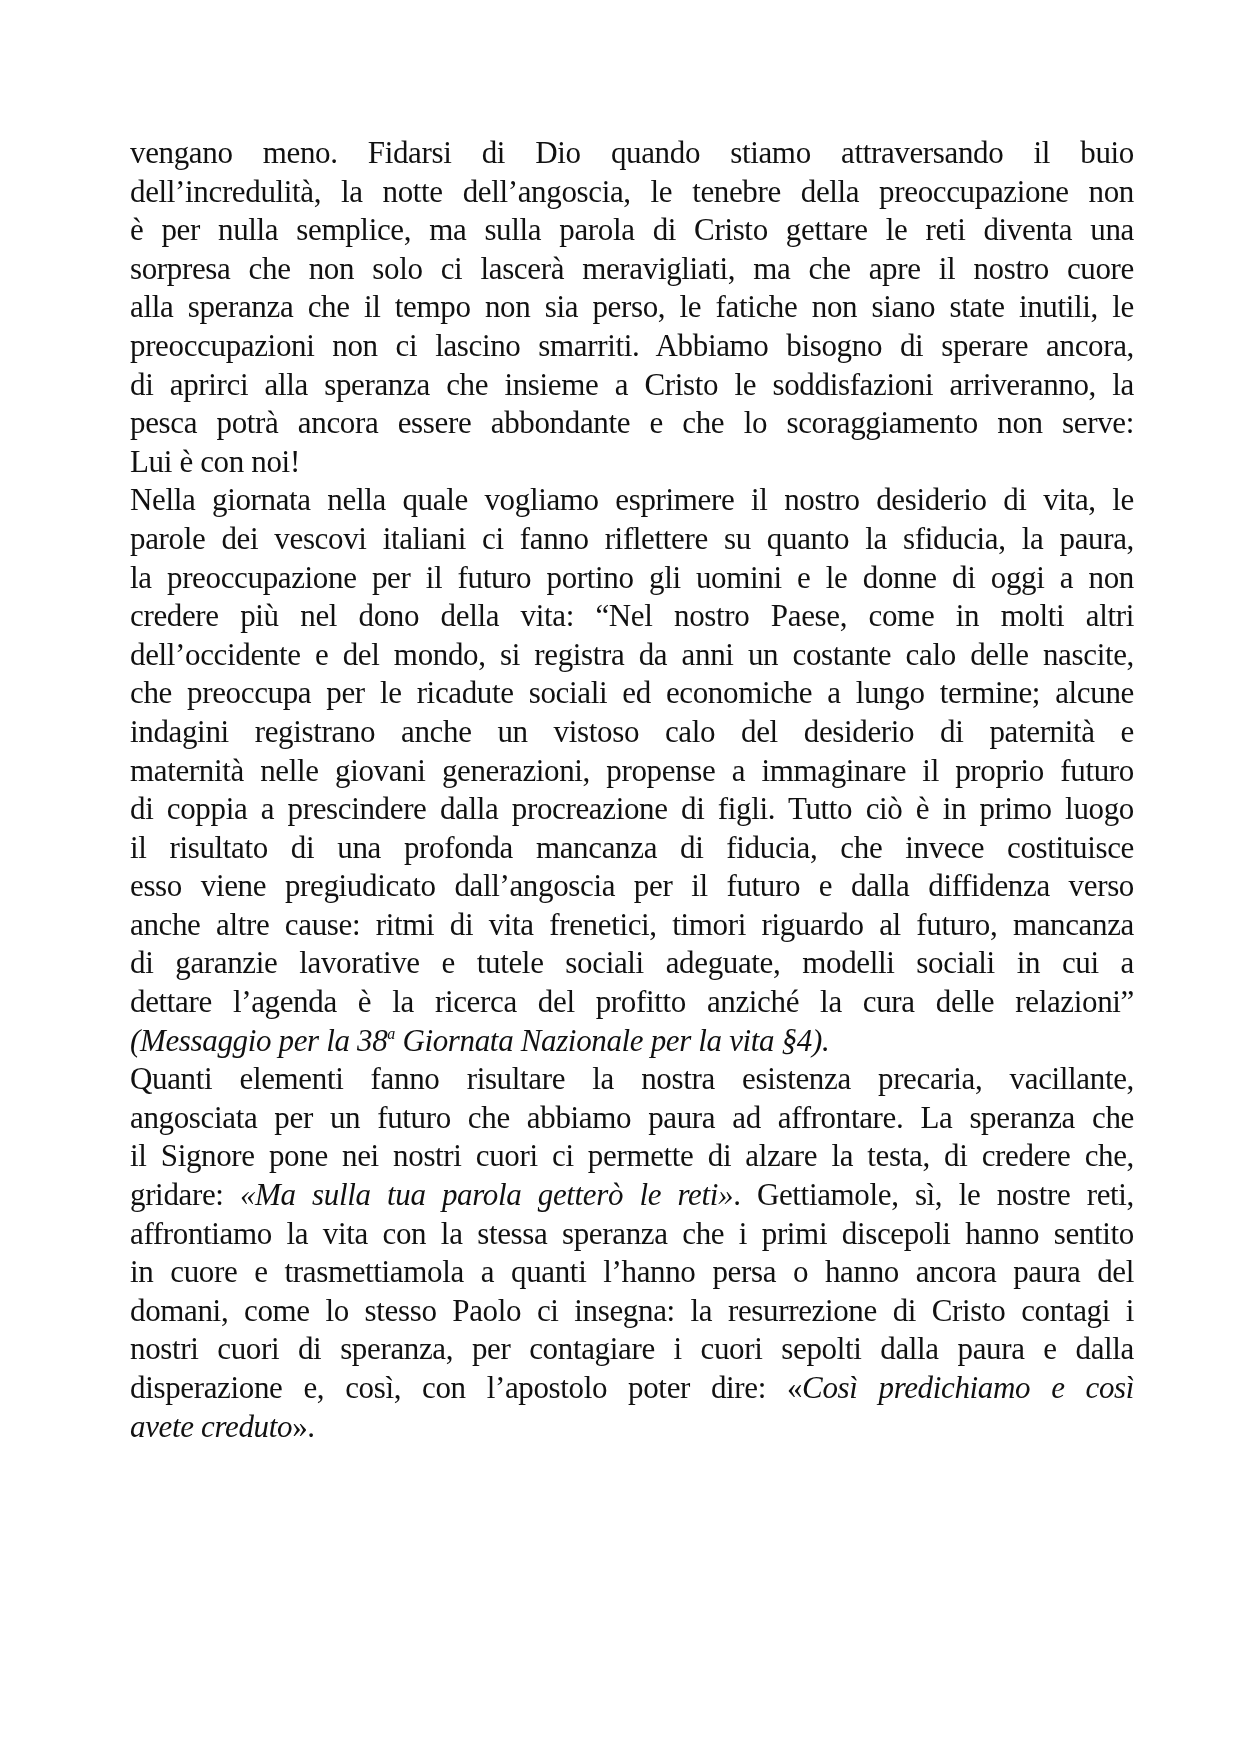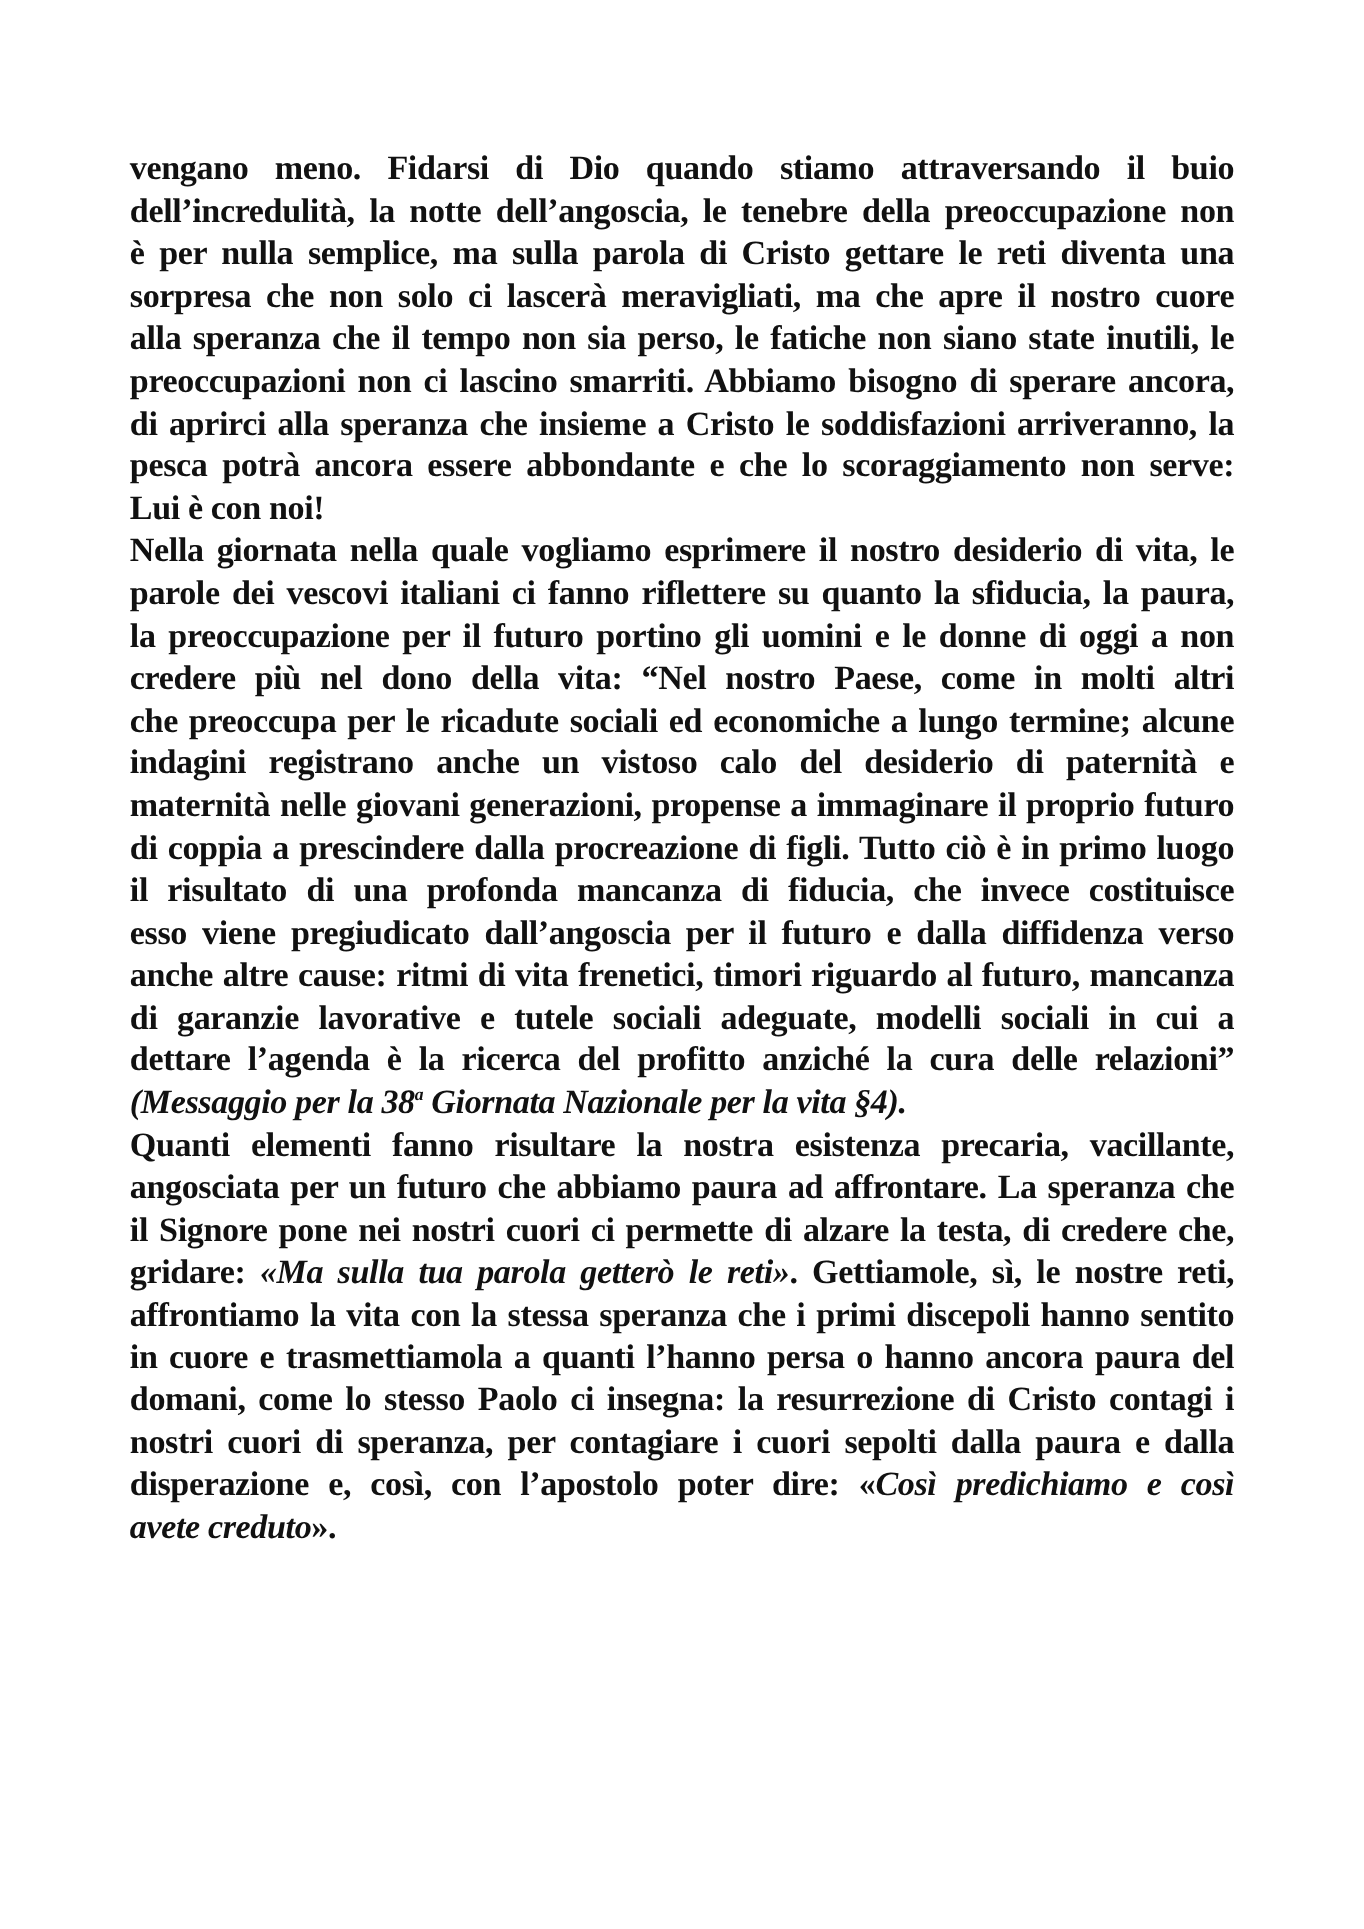--- a/index.html
+++ b/index.html
@@ -9,28 +9,27 @@
     }
     body {
       width: 1240px;
       height: 1754px;
       position: relative;
       overflow: hidden;
       color: #111111;
     }
     .page {
       position: absolute;
-      left: 118px;
+      left: 130px;
       top: 134px;
       width: 1004px;
       font-family: "Liberation Serif", "DejaVu Serif", serif;
       font-size: 31px;
       line-height: 38.6px;
       letter-spacing: -0.35px;
-      font-weight: bold;
     }
     .line {
       display: block;
       white-space: nowrap;
       text-align: justify;
       text-align-last: justify;
       height: 38.6px;
     }
     .line.last {
       text-align-last: left;
@@ -58,20 +57,21 @@
       <span class="line"><span>preoccupazioni non ci lascino smarriti. Abbiamo bisogno di sperare ancora,</span></span>
       <span class="line"><span>di aprirci alla speranza che insieme a Cristo le soddisfazioni arriveranno, la</span></span>
       <span class="line"><span>pesca potrà ancora essere abbondante e che lo scoraggiamento non serve:</span></span>
       <span class="line last"><span>Lui è con noi!</span></span>
     </div>
   <div>
       <span class="line"><span>Nella giornata nella quale vogliamo esprimere il nostro desiderio di vita, le</span></span>
       <span class="line"><span>parole dei vescovi italiani ci fanno riflettere su quanto la sfiducia, la paura,</span></span>
       <span class="line"><span>la preoccupazione per il futuro portino gli uomini e le donne di oggi a non</span></span>
       <span class="line"><span>credere più nel dono della vita: “Nel nostro Paese, come in molti altri</span></span>
+      <span class="line"><span>dell’occidente e del mondo, si registra da anni un costante calo delle nascite,</span></span>
       <span class="line"><span>che preoccupa per le ricadute sociali ed economiche a lungo termine; alcune</span></span>
       <span class="line"><span>indagini registrano anche un vistoso calo del desiderio di paternità e</span></span>
       <span class="line"><span>maternità nelle giovani generazioni, propense a immaginare il proprio futuro</span></span>
       <span class="line"><span>di coppia a prescindere dalla procreazione di figli. Tutto ciò è in primo luogo</span></span>
       <span class="line"><span>il risultato di una profonda mancanza di fiducia, che invece costituisce</span></span>
       <span class="line"><span>esso viene pregiudicato dall’angoscia per il futuro e dalla diffidenza verso</span></span>
       <span class="line"><span>anche altre cause: ritmi di vita frenetici, timori riguardo al futuro, mancanza</span></span>
       <span class="line"><span>di garanzie lavorative e tutele sociali adeguate, modelli sociali in cui a</span></span>
       <span class="line"><span>dettare l’agenda è la ricerca del profitto anziché la cura delle relazioni”</span></span>
       <span class="line last"><span class="it">(Messaggio per la 38</span><sup class="ord">a</sup><span class="it"> Giornata Nazionale per la vita §4).</span></span>

